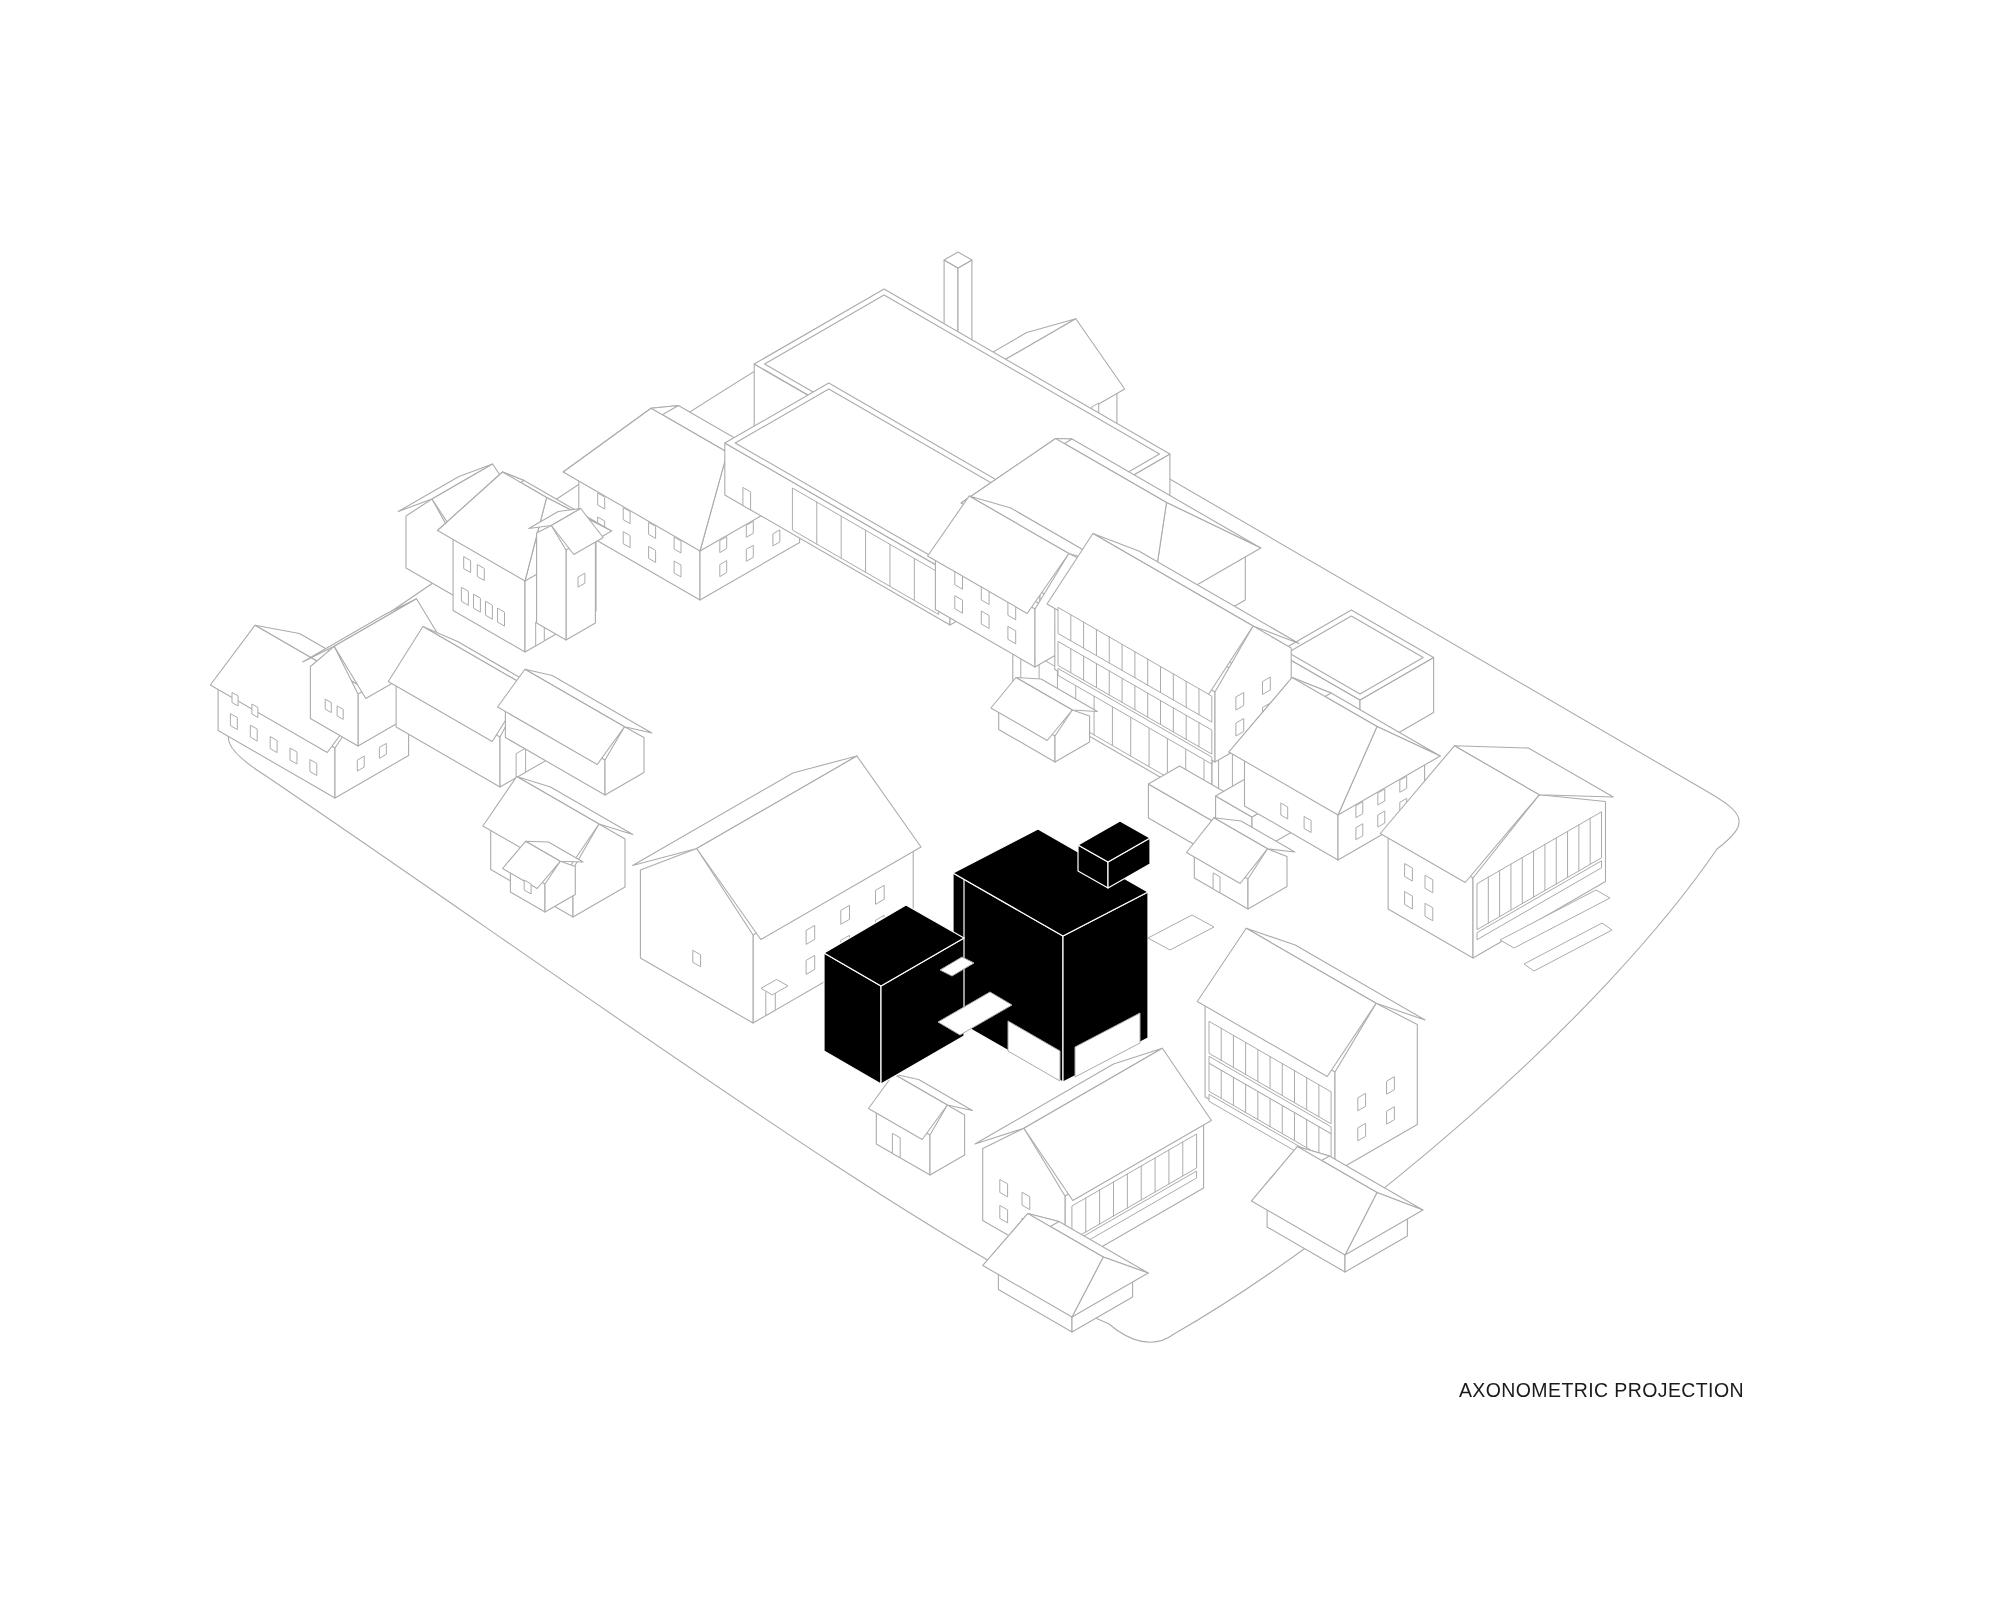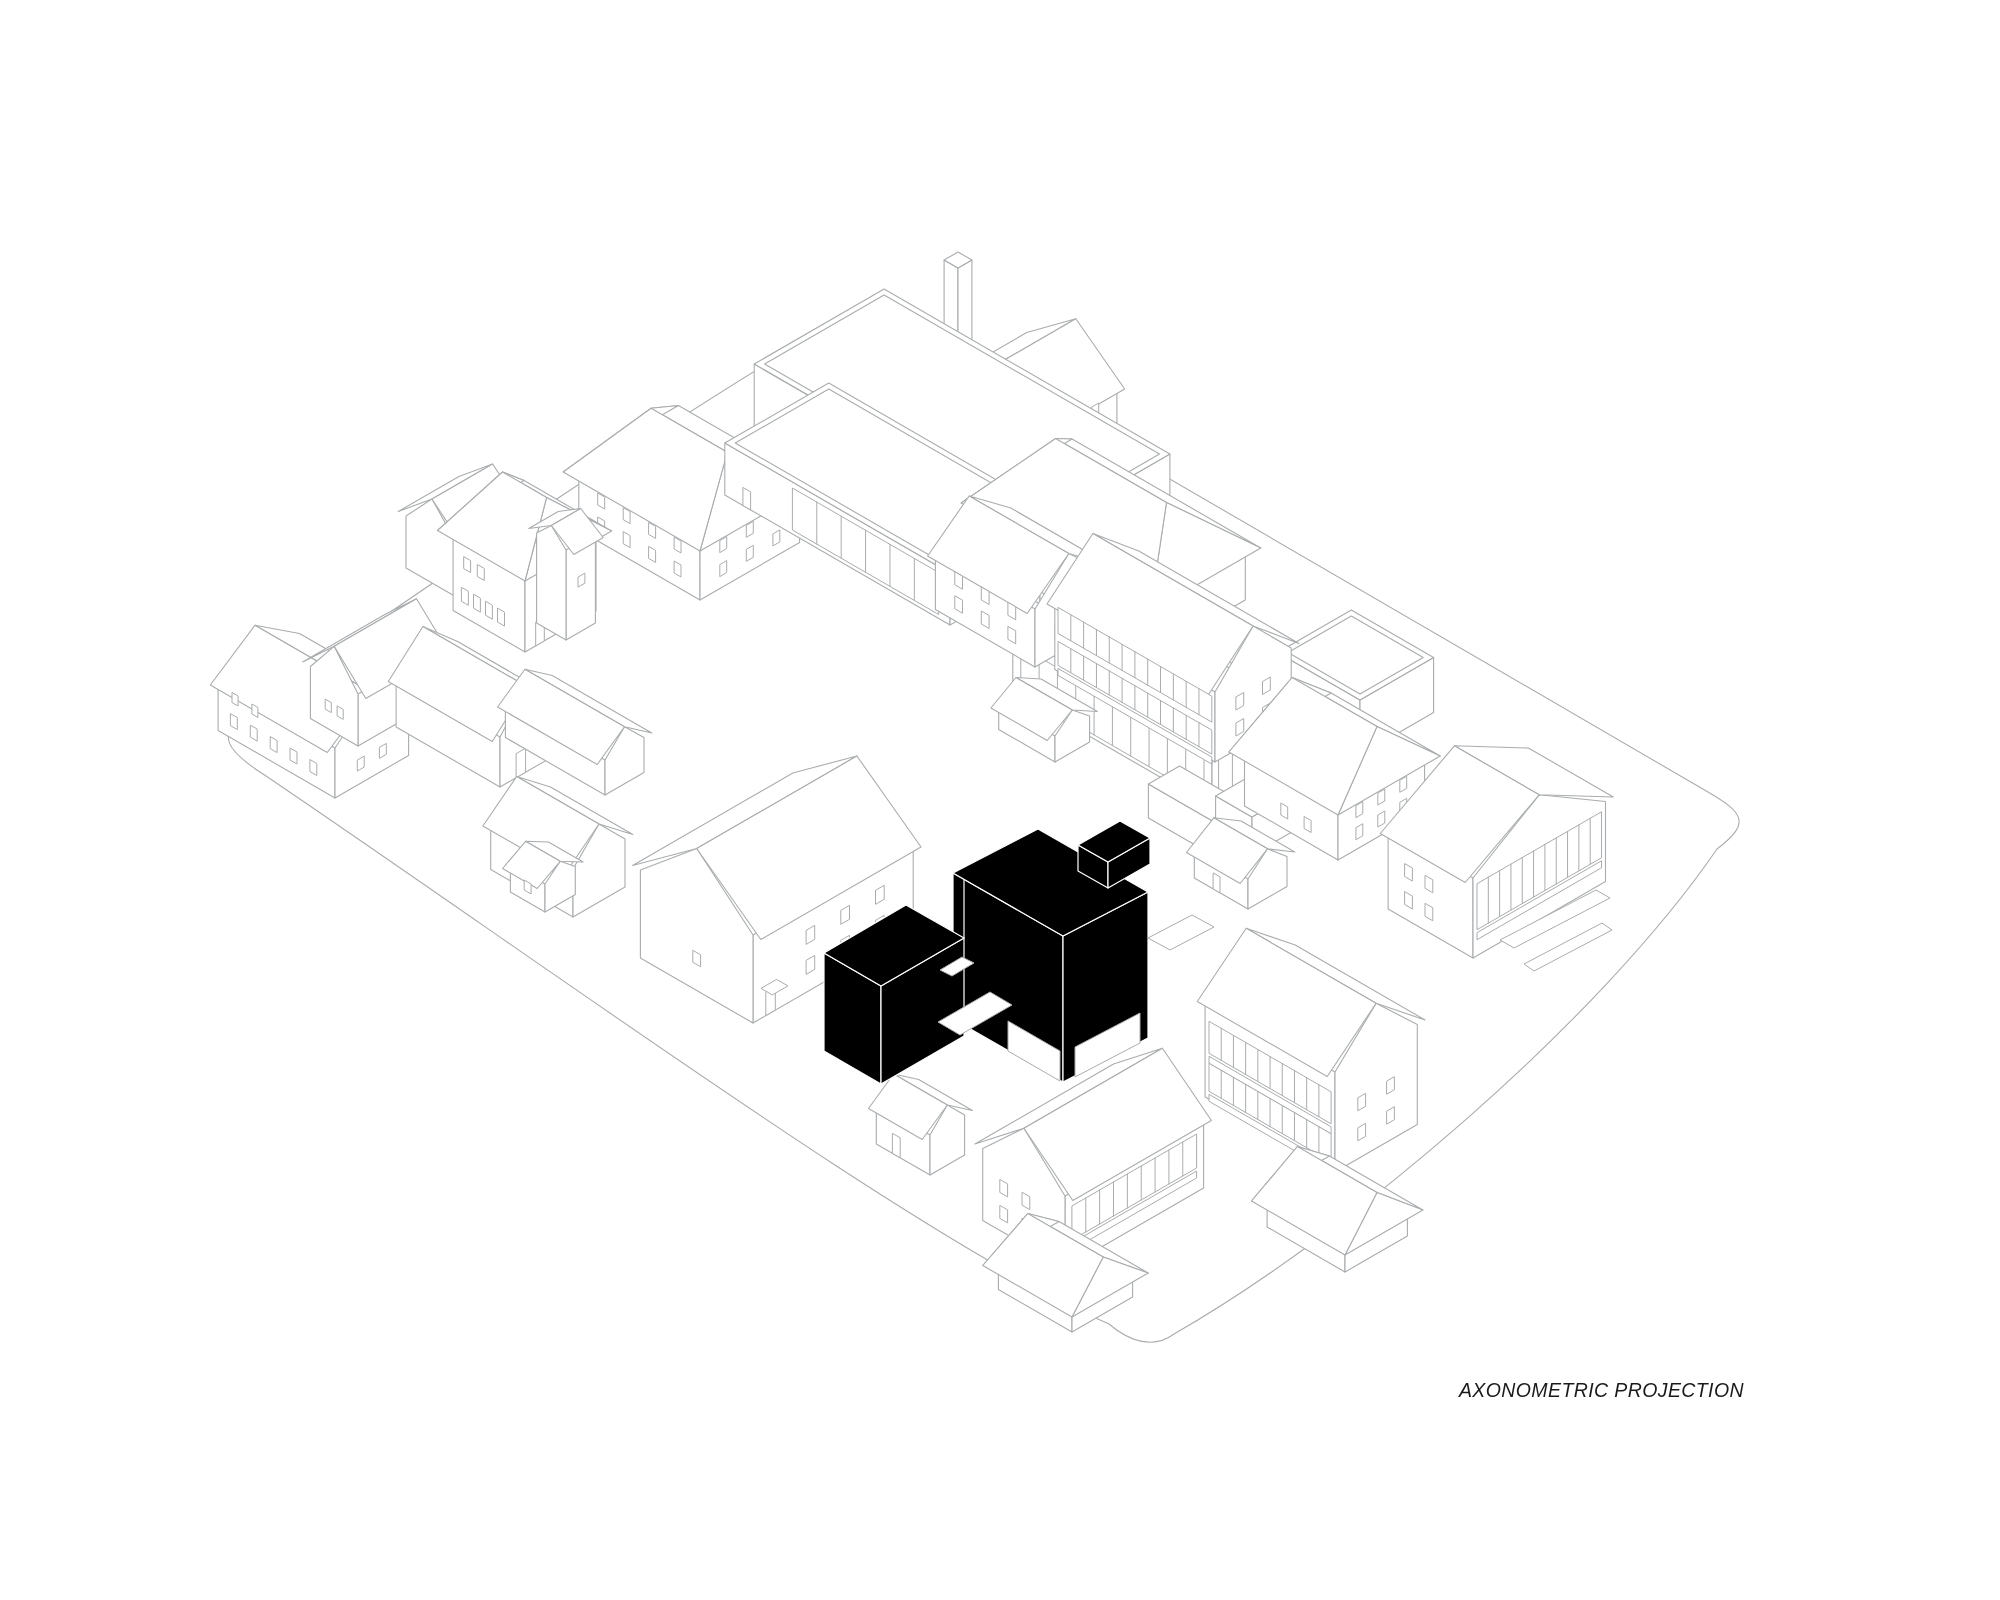--- a/index.html
+++ b/index.html
@@ -1,17 +1,17 @@
 <!DOCTYPE html>
 <html><head>
 <meta charset="utf-8">
 <style>
   html,body{margin:0;padding:0;background:#ffffff;}
   .stage{position:relative;width:2000px;height:1600px;background:#ffffff;overflow:hidden;
-         font-family:"Liberation Sans", sans-serif;font-style:italic;}
+         font-family:"Liberation Sans", sans-serif;}
   svg{display:block}
   text.caption{font-family:"Liberation Sans", sans-serif;font-size:19.5px;letter-spacing:.4px;}
 </style>
 </head>
 <body>
 
 <div class="stage">
   <svg id="axo" xmlns="http://www.w3.org/2000/svg" width="2000" height="1600" viewBox="0 0 2000 1600">
     <g id="layer-site">
         <path d="M 893 318 L 1708 792 C 1744 813 1751 823 1717 849 C 1600 1020 1352 1232 1174 1334 C 1154 1349 1130 1342 1109 1324 C 920 1240 560 975 266 776 C 228 752 213 735 248 710 C 430 585 622 450 822 330 C 844 315 870 304 893 318 Z" fill="none" stroke="#A9ACAE" stroke-width="1.1"></path>

